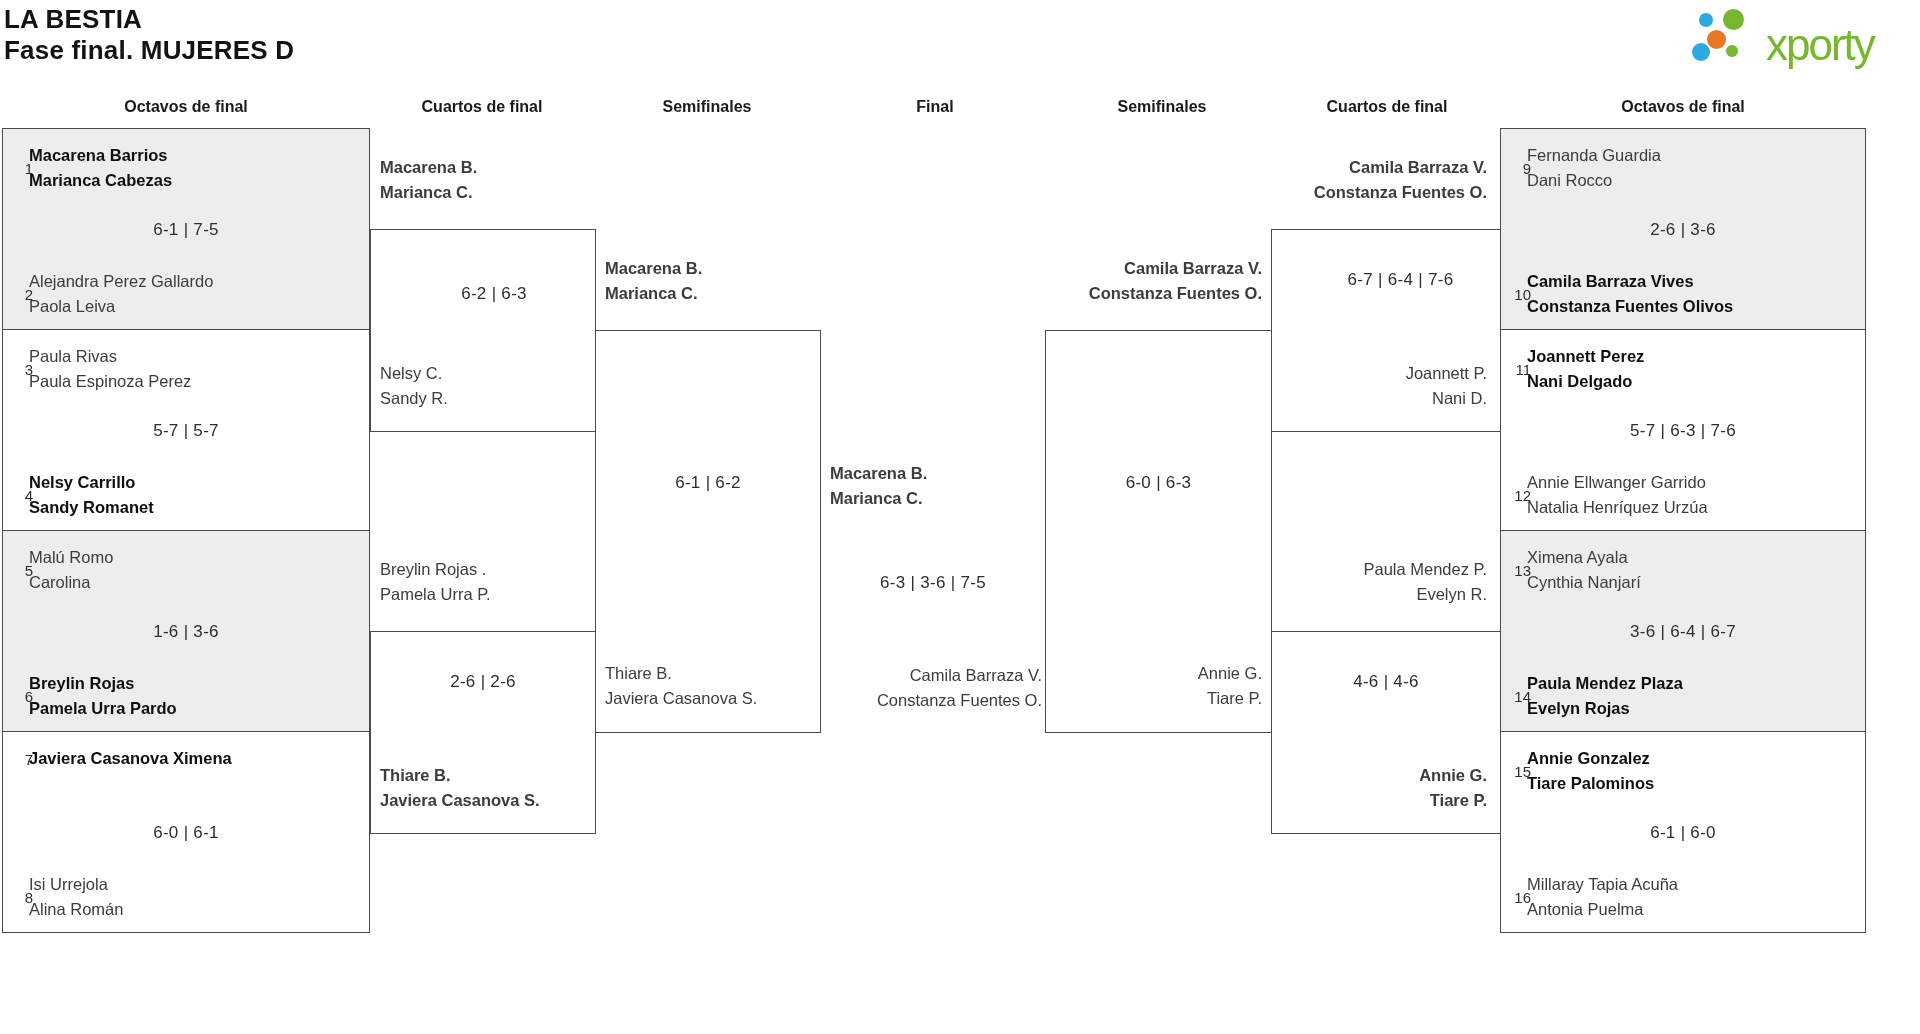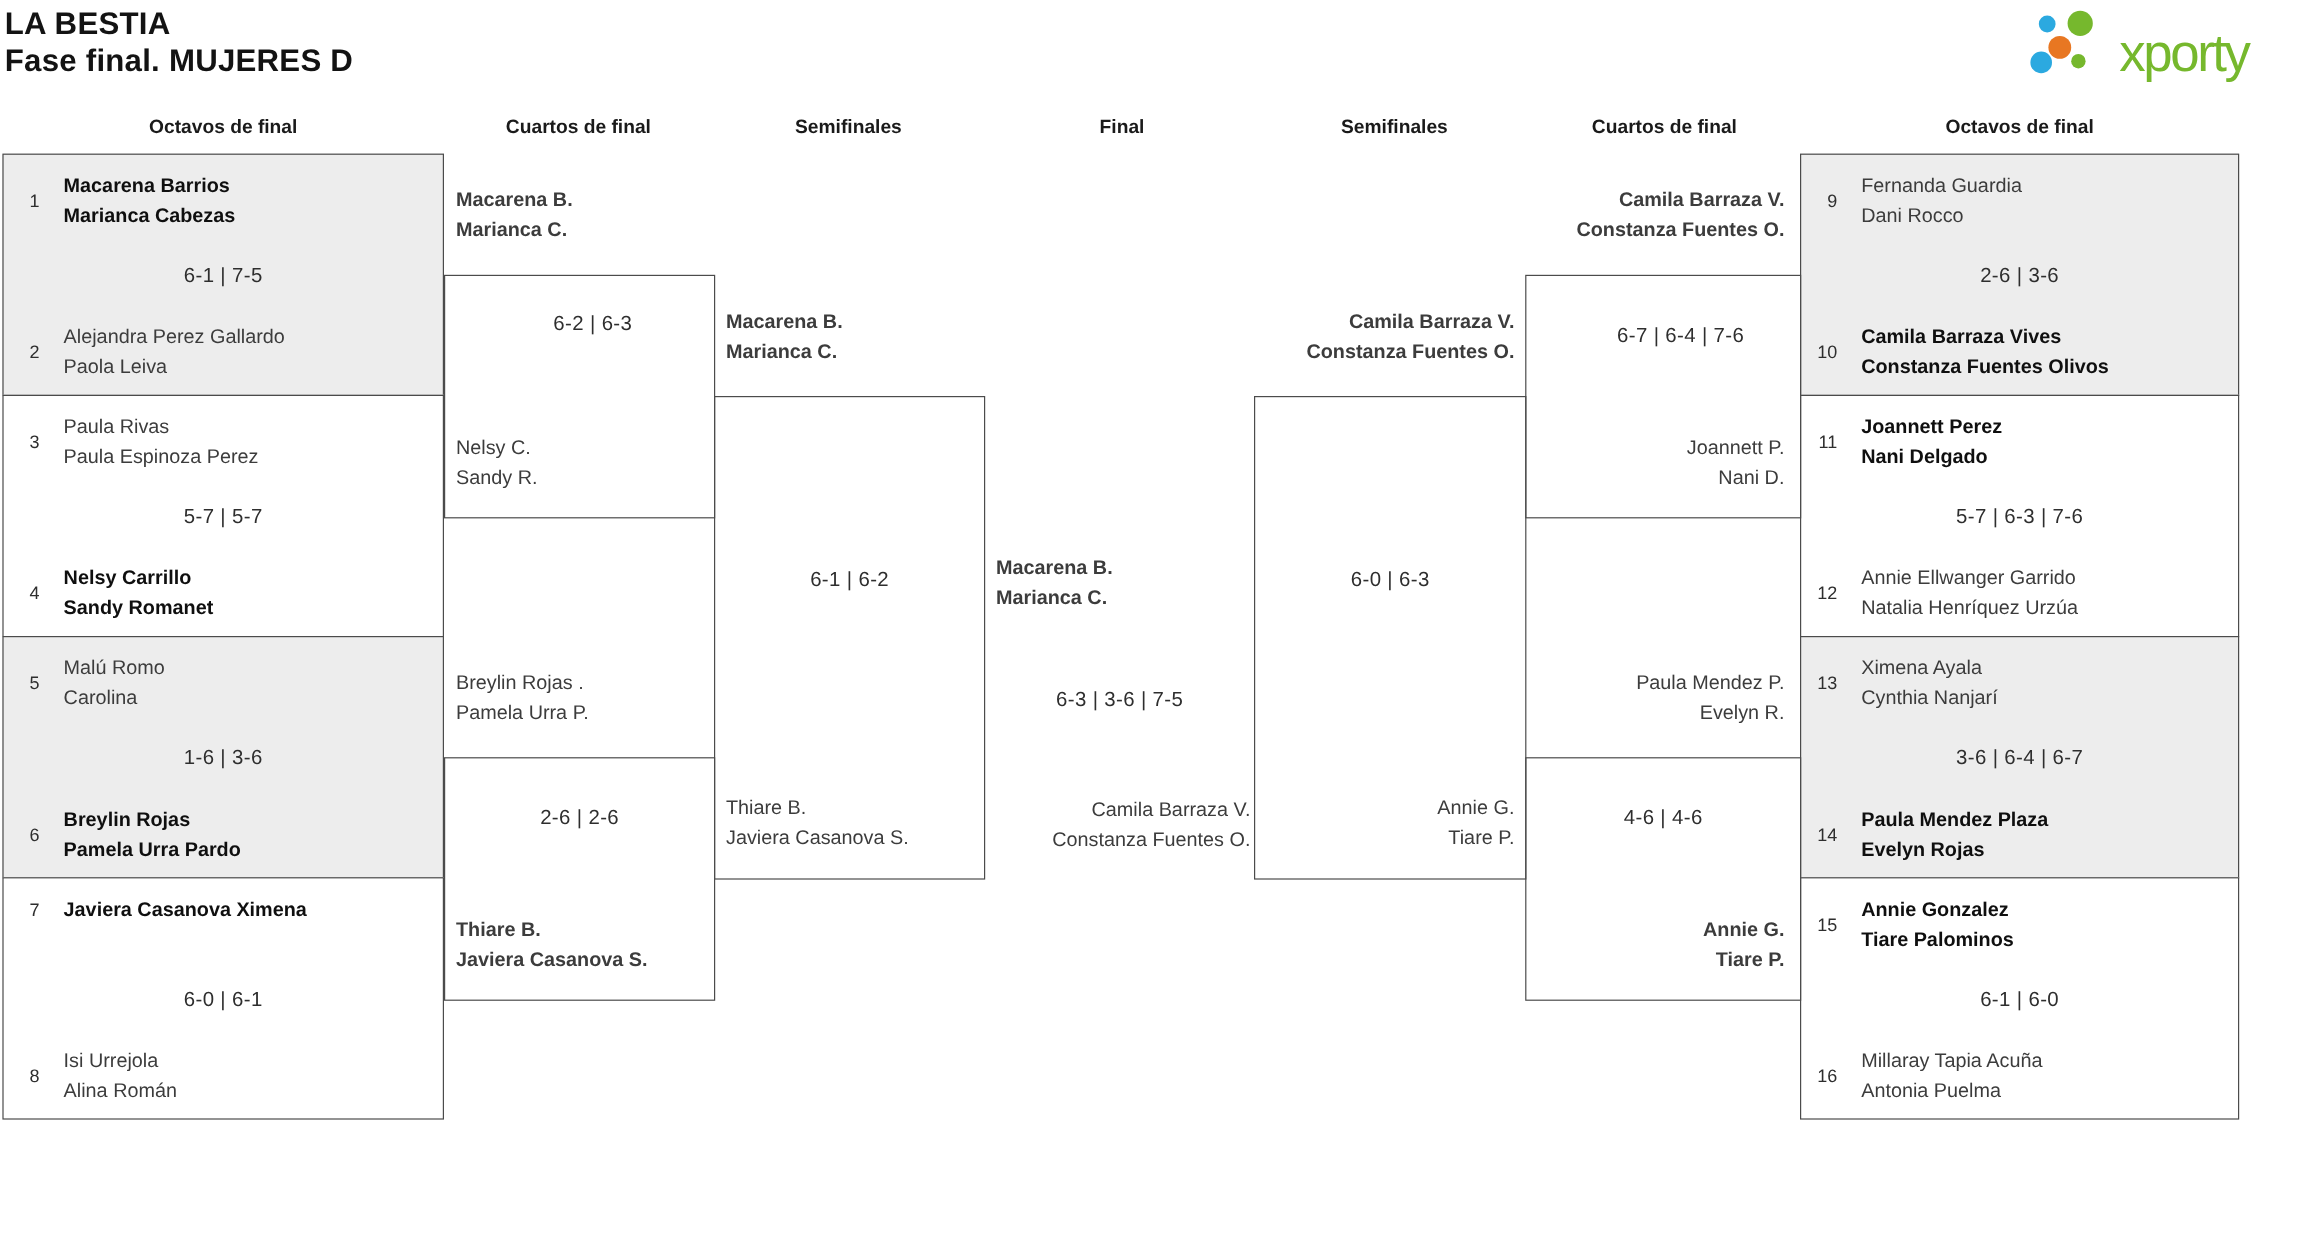--- a/index.html
+++ b/index.html
@@ -17,21 +17,21 @@
       font-weight:600;white-space:nowrap;color:#1a1a1a;}
   
   .cell{position:absolute;width:368px;height:202px;border:1px solid #4b4b4b;
         box-sizing:border-box;background:#fff;}
   .cell.g{background:#ededed;}
   .cell.r{width:366px;}
   .pair{position:absolute;left:0;right:0;}
   .pt{top:14px;} .pb{bottom:10px;}
   .seed{position:absolute;left:6px;width:24px;top:50%;transform:translateY(-50%);
         text-align:right;font-size:15px;color:#2e2e2e;}
-  .names{margin-left:50px;font-size:16.5px;line-height:25px;color:#3c3c3c;}
+  .names{margin-left:26px;font-size:16.5px;line-height:25px;color:#3c3c3c;}
   .w{font-weight:700;color:#0f0f0f;}
   .score{position:absolute;left:0;right:0;top:88px;text-align:center;
          font-size:17px;line-height:26px;color:#2e2e2e;letter-spacing:.3px;}
   
   .box{position:absolute;border:1px solid #4b4b4b;box-sizing:border-box;}
   .lbl{position:absolute;font-size:16.5px;line-height:25px;color:#3c3c3c;}
   .ra{text-align:right;}
   .bscore{position:absolute;text-align:center;font-size:17px;line-height:26px;
           color:#2e2e2e;letter-spacing:.3px;}
 </style>
@@ -203,21 +203,21 @@
         <div>Antonia Puelma</div>
       </div>
     </div>
   </div>
 
   <div class="box" style="left:370px;top:229px;width:226px;height:203px"></div>
   <div class="lbl w" style="left:380px;top:155px;width:210px">
     <div>Macarena B.</div>
     <div>Marianca C.</div>
   </div>
-  <div class="bscore" style="left:370px;top:257px;width:248px">6-2 | 6-3</div>
+  <div class="bscore" style="left:370px;top:281px;width:248px">6-2 | 6-3</div>
   <div class="lbl" style="left:380px;top:361px;width:210px">
     <div>Nelsy C.</div>
     <div>Sandy R.</div>
   </div>
 
   <div class="box" style="left:370px;top:631px;width:226px;height:203px"></div>
   <div class="lbl" style="left:380px;top:557px;width:210px">
     <div>Breylin Rojas .</div>
     <div>Pamela Urra P.</div>
   </div>

